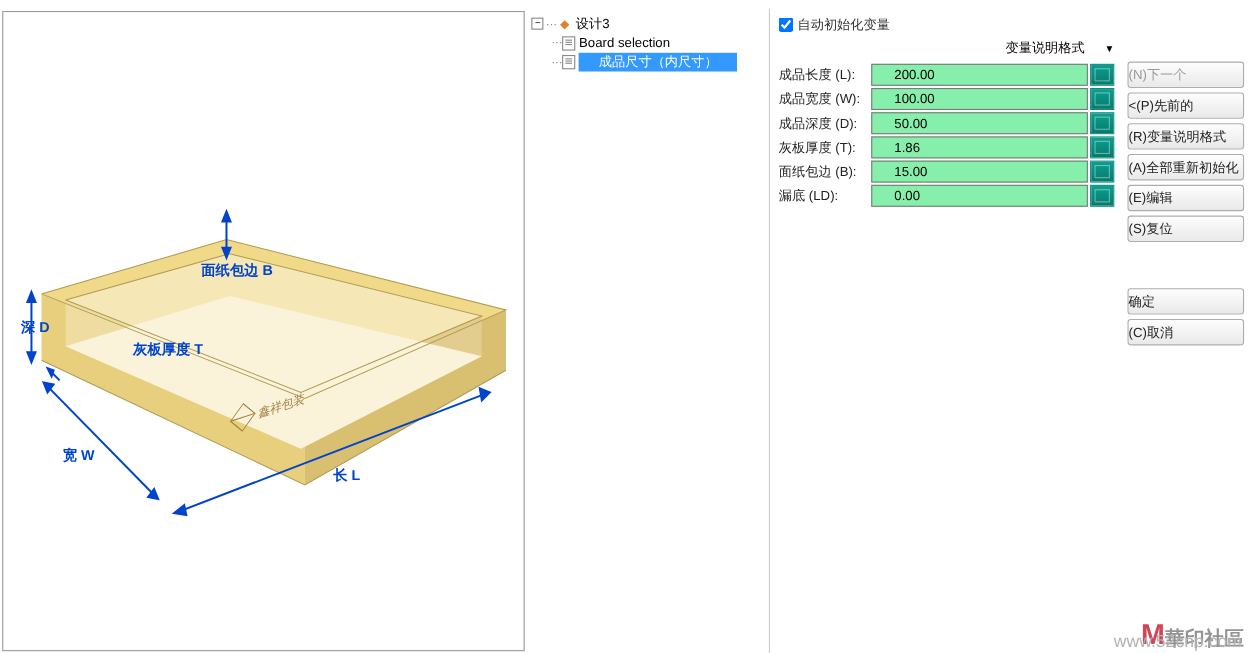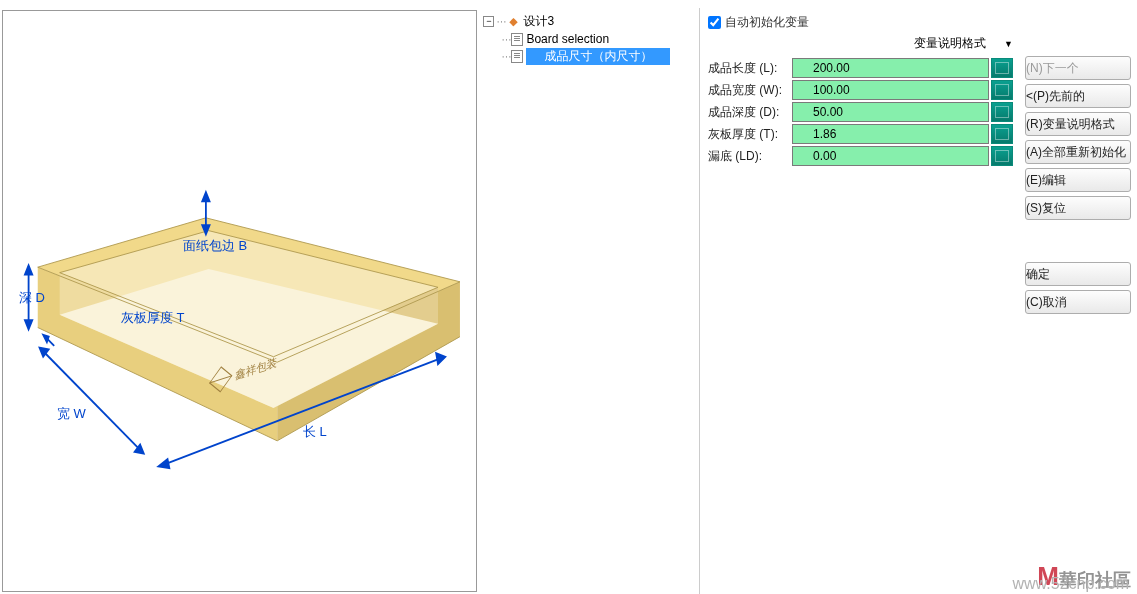--- a/index.html
+++ b/index.html
@@ -1,21 +1,21 @@
 <!DOCTYPE html>
 <html><head>
 <meta charset="utf-8">
 <style>
   * { box-sizing: border-box; margin: 0; padding: 0; font-family: "Microsoft YaHei", Arial, sans-serif; font-size: 12px; }
   body { background: #fff; width: 1137px; height: 594px; overflow: hidden; position: relative; }
   .titlebar { height: 8px; background: #fff; color: #555; padding-left: 6px; font-size: 11px; overflow: hidden; line-height: 0; }
   .main { display: flex; height: 586px; position: relative; }
   .viewport { width: 518px; border: 1px solid #999; margin: 2px; background: #fff; position: relative; overflow: hidden; }
   .box-svg { position: absolute; left: 0; top: 0; width: 100%; height: 100%; }
-  .dim-label { position: absolute; color: #0044cc; font-size: 13px; font-weight: 400; }
+  .dim-label { position: absolute; color: #0044cc; font-size: 13px; font-weight: 700; }
   .tree-panel { width: 240px; border-right: 1px solid #ccc; padding: 4px 2px; }
   .tree-node { display: flex; align-items: center; padding: 1px 2px; cursor: pointer; }
   .tree-indent { display: inline-block; width: 18px; }
   .tree-toggle { width: 11px; height: 11px; border: 1px solid #888; display: inline-flex; align-items: center; justify-content: center; font-size: 9px; line-height: 1; margin-right: 2px; background:#fff; }
   .tree-dots { color: #888; margin-right: 2px; letter-spacing: -2px; font-size: 10px; }
   .tree-icon { width: 14px; height: 14px; display: inline-flex; align-items: center; justify-content: center; margin-right: 3px; font-size: 11px; }
   .tree-icon.orange { color: #e08030; }
   .tree-icon.doc { border: 1px solid #888; width: 12px; height: 13px; font-size: 7px; background: linear-gradient(#fff,#fff); position: relative; }
   .tree-icon.doc::before { content:""; position:absolute; left:2px; top:2px; right:2px; height:1px; background:#888; box-shadow: 0 2px 0 #888, 0 4px 0 #888; }
   .tree-label { white-space: nowrap; }
@@ -151,20 +151,25 @@
           <div class="param-label">成品深度 (D):</div>
           <input class="param-input" value="50.00" style="">
           <div class="param-btn"></div>
         </div>
         <div class="param-row">
           <div class="param-label">灰板厚度 (T):</div>
           <input class="param-input" value="1.86" style="">
           <div class="param-btn"></div>
         </div>
         <div class="param-row">
+          <div class="param-label">面纸包边 (B):</div>
+          <input class="param-input" value="15.00" style="">
+          <div class="param-btn"></div>
+        </div>
+        <div class="param-row">
           <div class="param-label">漏底 (LD):</div>
           <input class="param-input" value="0.00" style="">
           <div class="param-btn"></div>
         </div>
       </div>
     </div>
 
     <div class="side-buttons">
       <div class="spacer" style="height:38px"></div>
       <button class="btn disabled">

